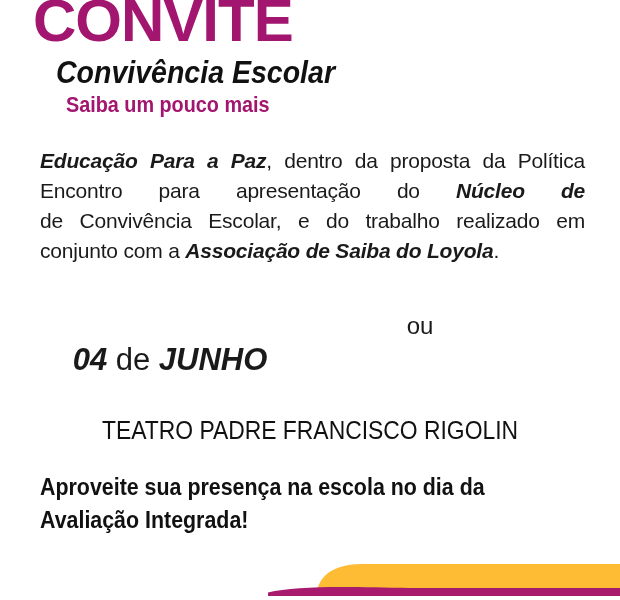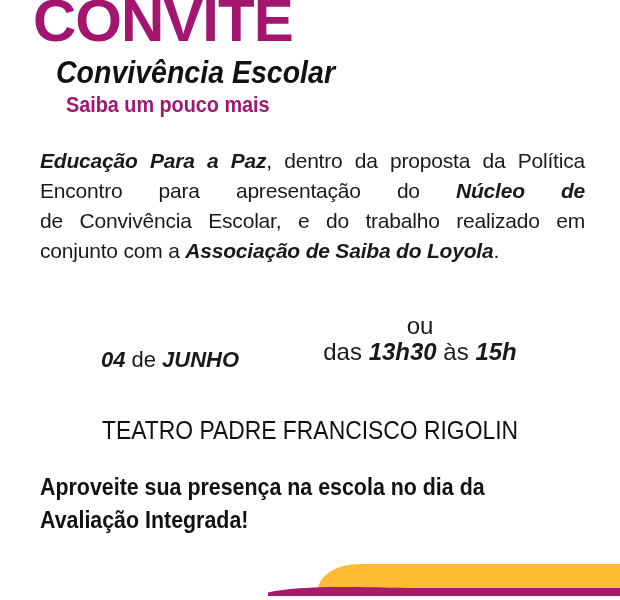--- a/index.html
+++ b/index.html
@@ -66,21 +66,21 @@
   .body-line.last {
     text-align-last: left;
   }
   .bi { font-weight: bold; font-style: italic; }
   .date-block {
     position: absolute;
     top: 345px;
     left: 40px;
     width: 260px;
     text-align: center;
-    font-size: 22px;
+    font-size: 31px;
     line-height: 30px;
     white-space: nowrap;
   }
   .time-block {
     position: absolute;
     top: 313px;
     left: 270px;
     width: 300px;
     text-align: center;
     font-size: 24px;
@@ -135,21 +135,20 @@
     <div class="body-line"><span class="bi">Educação Para a Paz</span><span>, dentro da proposta da Política</span></div>
     <div class="body-line"><span>Encontro para apresentação do </span><span class="bi">Núcleo de</span></div>
     <div class="body-line"><span>de Convivência Escolar, e do trabalho realizado em</span></div>
     <div class="body-line last"><span>conjunto com a </span><span class="bi">Associação de Saiba do Loyola</span><span>.</span></div>
   </div>
 
   <div class="date-block"><span class="bi">04</span><span> de </span><span class="bi">JUNHO</span></div>
 
   <div class="time-block">
     <div>ou</div>
-    <div><span>das </span><span class="bi">13h30</span><span> às </span><span class="bi">15h</span></div>
   </div>
 
   <div class="venue">TEATRO PADRE FRANCISCO RIGOLIN</div>
 
   <div class="closing">
     <div>Aproveite sua presença na escola no dia da</div>
     <div>Avaliação Integrada!</div>
   </div>
 
   <svg class="ribbon" viewBox="0 0 620 45" xmlns="http://www.w3.org/2000/svg" aria-hidden="true">

